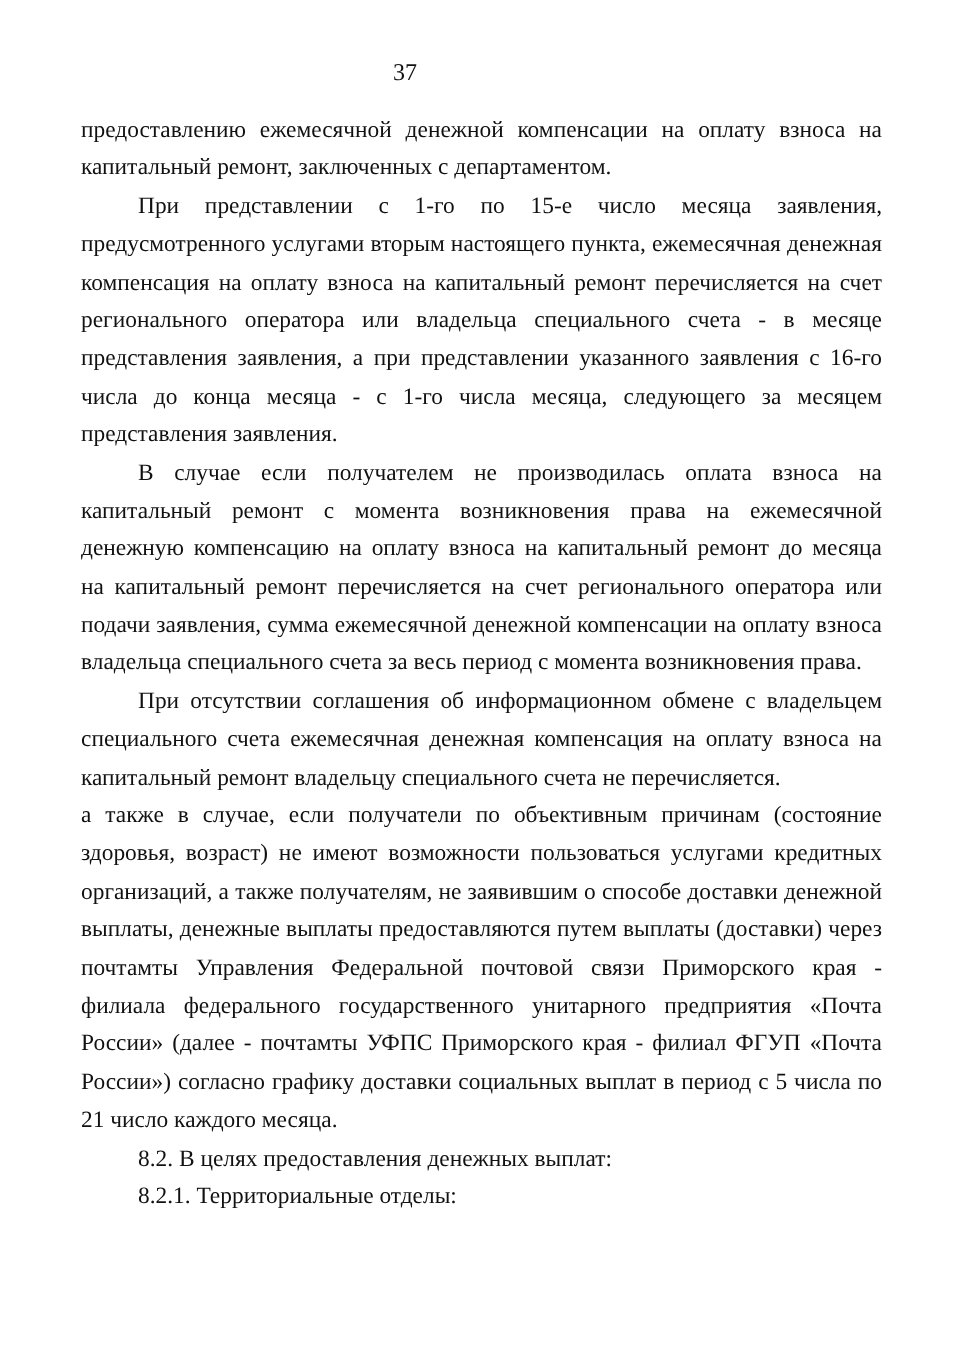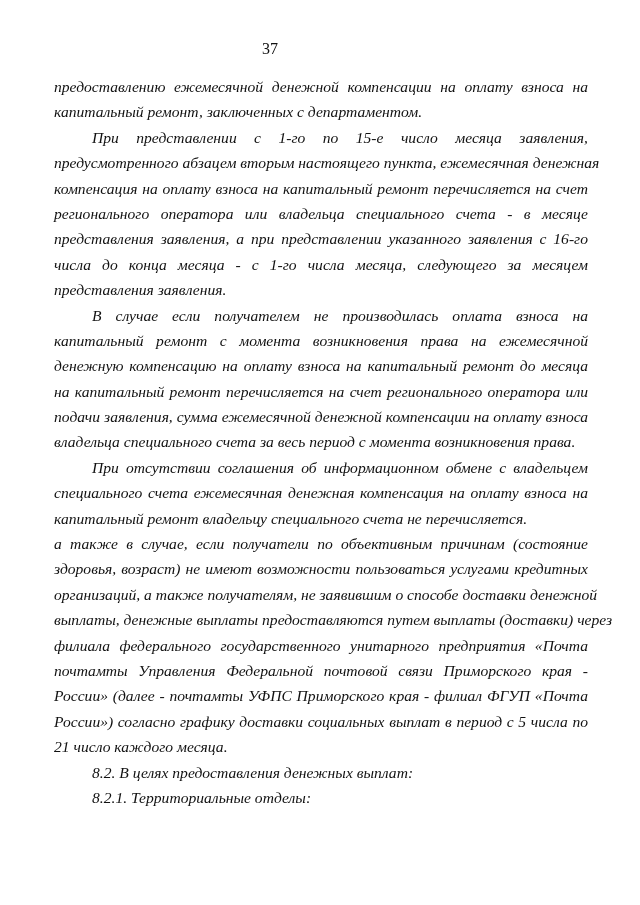--- a/index.html
+++ b/index.html
@@ -1,49 +1,49 @@
 <!DOCTYPE html>
 <html><head>
 <meta charset="utf-8">
 <style>
   html,body{margin:0;padding:0;background:#fff;}
   body{width:640px;height:905px;position:relative;overflow:hidden;font-family:"Liberation Serif","DejaVu Serif",serif;color:#111;}
   .page-num{position:absolute;top:40px;left:0;width:540px;text-align:center;font-size:16px;}
   .body{position:absolute;top:74px;left:54px;width:534px;}
-  .line{height:25.4px;line-height:25.4px;font-size:15.6px;white-space:nowrap;text-align:justify;text-align-last:justify;font-style:italic;}
+  .line{height:25.4px;line-height:25.4px;font-size:15.6px;white-space:nowrap;text-align:justify;text-align-last:justify;}
   .line.last{text-align-last:left;}
   .line.indent{padding-left:38px;}
 </style>
 </head>
 <body>
 
 <div class="page-num">37</div>
 <div class="body" id="doc-body">
     <div class="line">предоставлению ежемесячной денежной компенсации на оплату взноса на</div>
     <div class="line last">капитальный ремонт, заключенных с департаментом.</div>
     <div class="line indent">При представлении с 1-го по 15-е число месяца заявления,</div>
-    <div class="line">предусмотренного абзацем вторым настоящего пункта, ежемесячная денежная</div>
+    <div class="line">предусмотренного услугами вторым настоящего пункта, ежемесячная денежная</div>
     <div class="line">компенсация на оплату взноса на капитальный ремонт перечисляется на счет</div>
     <div class="line">регионального оператора или владельца специального счета - в месяце</div>
     <div class="line">представления заявления, а при представлении указанного заявления с 16-го</div>
     <div class="line">числа до конца месяца - с 1-го числа месяца, следующего за месяцем</div>
     <div class="line last">представления заявления.</div>
     <div class="line indent">В случае если получателем не производилась оплата взноса на</div>
     <div class="line">капитальный ремонт с момента возникновения права на ежемесячной</div>
     <div class="line">денежную компенсацию на оплату взноса на капитальный ремонт до месяца</div>
     <div class="line">на капитальный ремонт перечисляется на счет регионального оператора или</div>
     <div class="line">подачи заявления, сумма ежемесячной денежной компенсации на оплату взноса</div>
     <div class="line last">владельца специального счета за весь период с момента возникновения права.</div>
     <div class="line indent">При отсутствии соглашения об информационном обмене с владельцем</div>
     <div class="line">специального счета ежемесячная денежная компенсация на оплату взноса на</div>
     <div class="line last">капитальный ремонт владельцу специального счета не перечисляется.</div>
     <div class="line">а также в случае, если получатели по объективным причинам (состояние</div>
     <div class="line">здоровья, возраст) не имеют возможности пользоваться услугами кредитных</div>
     <div class="line">организаций, а также получателям, не заявившим о способе доставки денежной</div>
     <div class="line">выплаты, денежные выплаты предоставляются путем выплаты (доставки) через</div>
+    <div class="line">почтамты Управления Федеральной почтовой связи Приморского края -</div>
     <div class="line">филиала федерального государственного унитарного предприятия «Почта</div>
-    <div class="line">почтамты Управления Федеральной почтовой связи Приморского края -</div>
     <div class="line">России» (далее - почтамты УФПС Приморского края - филиал ФГУП «Почта</div>
     <div class="line">России») согласно графику доставки социальных выплат в период с 5 числа по</div>
     <div class="line last">21 число каждого месяца.</div>
     <div class="line indent last">8.2. В целях предоставления денежных выплат:</div>
     <div class="line indent last">8.2.1. Территориальные отделы:</div>
   </div>
 
 </body></html>

